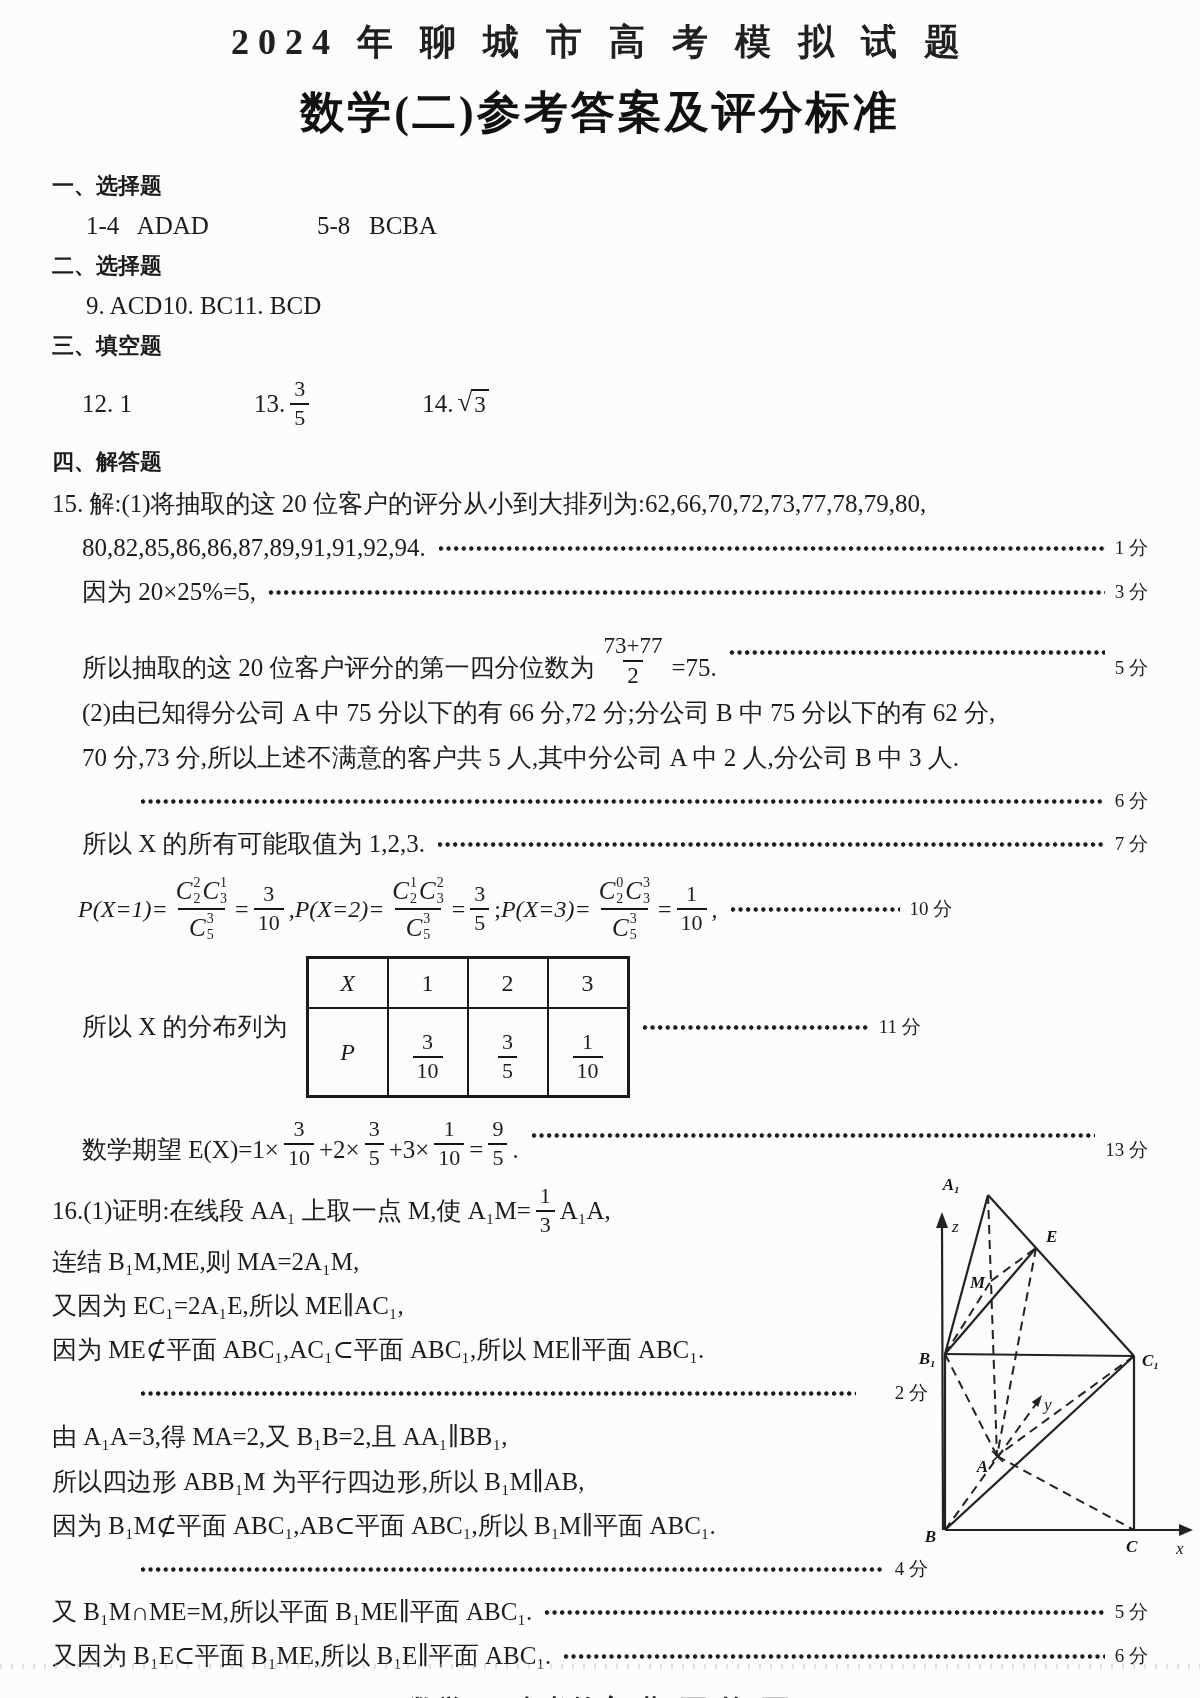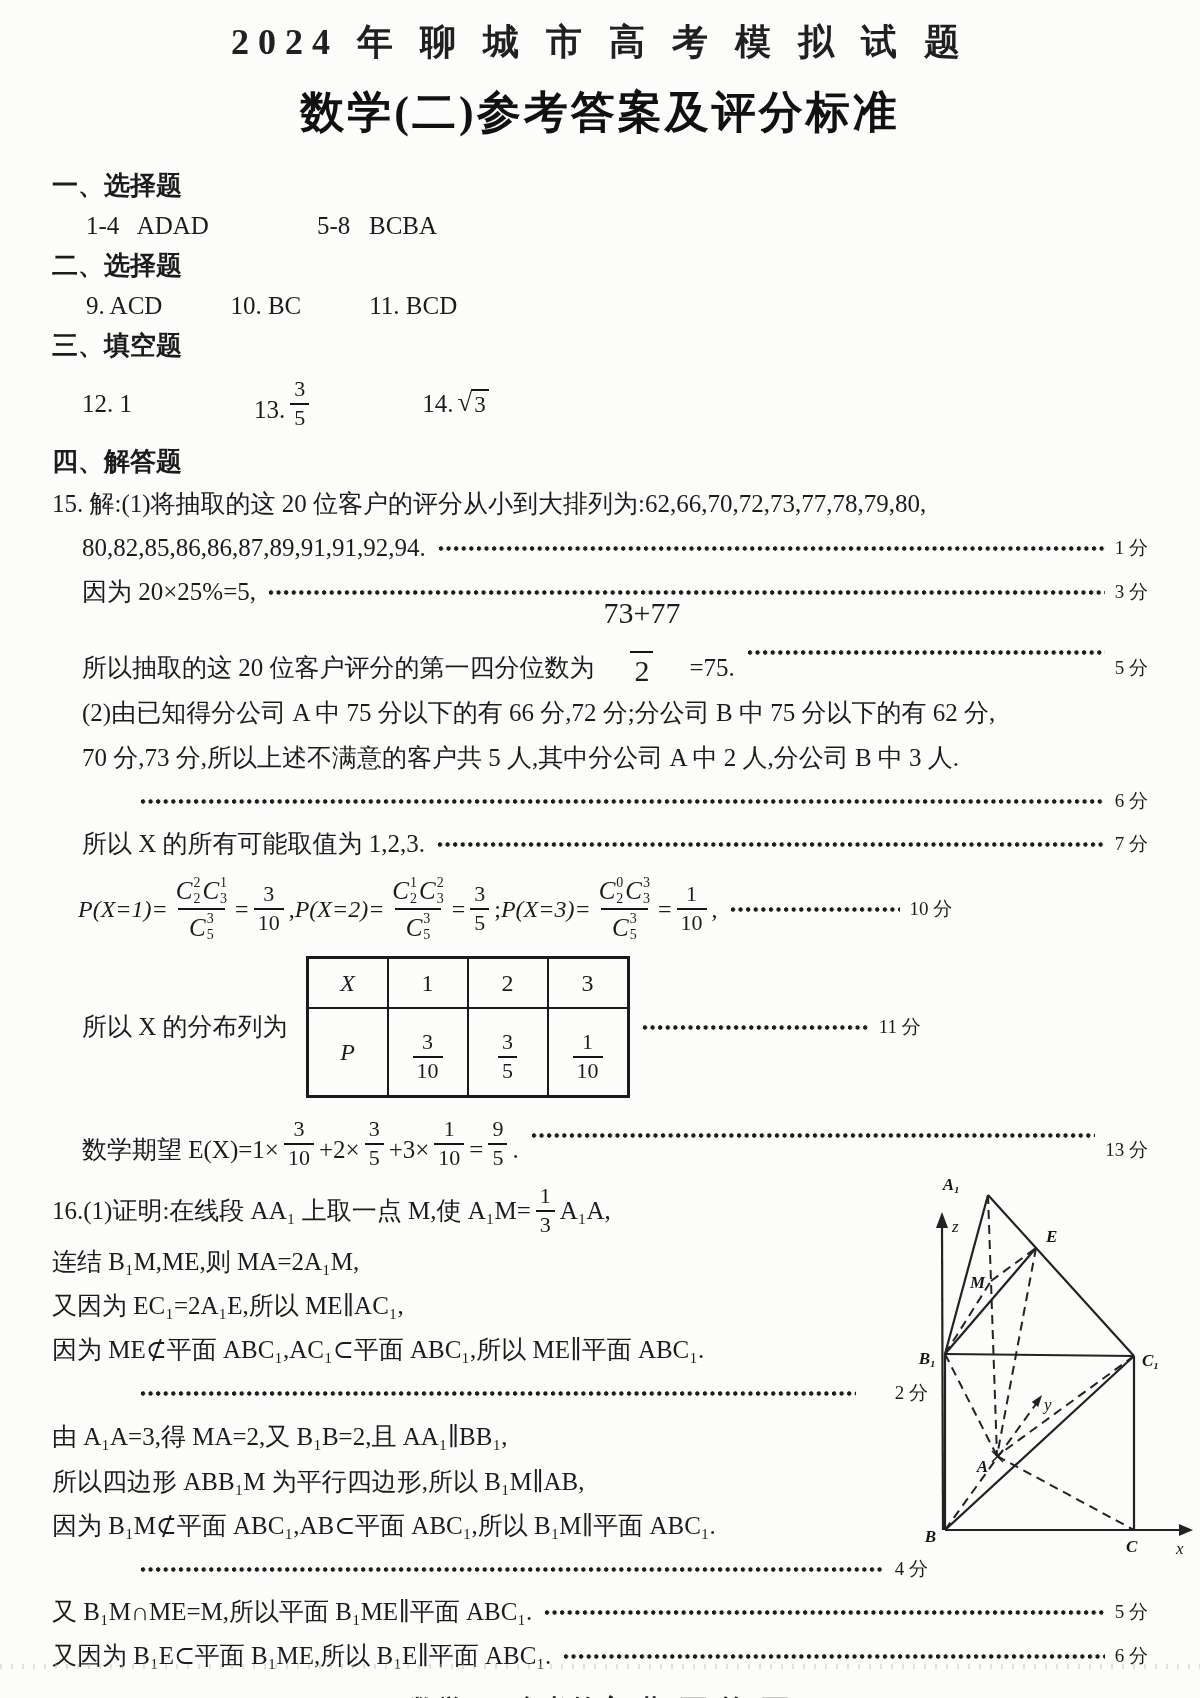--- a/index.html
+++ b/index.html
@@ -10,42 +10,42 @@
   }
   .content{padding:0 52px;}
   .doc-title{
     text-align:center;font-size:36px;font-weight:bold;letter-spacing:9px;
     margin:18px 0 0 0;color:#202020;
   }
   .doc-subtitle{
     text-align:center;font-size:44px;font-weight:bold;letter-spacing:3px;
     margin:16px 0 0 0;color:#111;
   }
-  .sec-heading{font-size:26px;font-weight:bold;margin:0;line-height:40px;}
+  .sec-heading{font-size:22px;font-weight:bold;margin:0;line-height:40px;}
   .first-heading{margin-top:24px;}
   .line{display:flex;align-items:center;font-size:25px;line-height:44px;white-space:nowrap;}
   .ind1{padding-left:34px;}
   .ind2{padding-left:30px;align-items:flex-end;}
   .gap80{column-gap:108px;}
-  .gap68{column-gap:68px;}
+  .gap68{}
   .answers{line-height:40px;}
   .fillins{height:76px;align-items:center;gap:16px;}
-  .fillins .fi13{margin-left:106px;display:inline-flex;align-items:flex-end;}
+  .fillins .fi13{margin-left:106px;display:inline-flex;align-items:center;}
   .fillins .fi14{margin-left:92px;display:inline-flex;align-items:center;}
   .dots{
     flex:1;height:9px;align-self:center;margin:0 10px 0 12px;
     background-image:radial-gradient(circle at 3px 4.5px,#1b1b1b 1.9px,transparent 2.5px);
     background-size:7.6px 9px;background-repeat:repeat-x;background-position:left center;
   }
   .score{font-size:19px;flex:0 0 auto;}
   .frac{display:inline-flex;flex-direction:column;align-items:center;
         font-size:22px;line-height:1.22;margin:0 5px;}
   .frac .num{padding:0 4px;}
   .frac .den{border-top:2px solid #161616;padding:0 4px;}
-  .bigfrac{font-size:30px;gap:20px;}
+  .bigfrac{font-size:23px;}
   .tall{height:76px;}
   .sqrt{display:inline-flex;align-items:flex-start;margin-left:4px;}
   .sqrt .sign{font-size:27px;line-height:1;}
   .sqrt .radicand{border-top:2px solid #161616;font-size:23px;line-height:1.25;padding:0 3px;margin-left:-1px;}
   .mathit{font-style:italic;}
   .comb{display:inline-flex;align-items:center;margin:0 1px;}
   .comb .cbase{font-style:italic;font-size:25px;line-height:1;}
   .comb .cscripts{display:inline-flex;flex-direction:column;align-items:flex-start;
                   font-size:14px;line-height:1.15;margin-left:1px;}
   .combfrac{display:inline-flex;flex-direction:column;align-items:center;margin:0 4px;}

